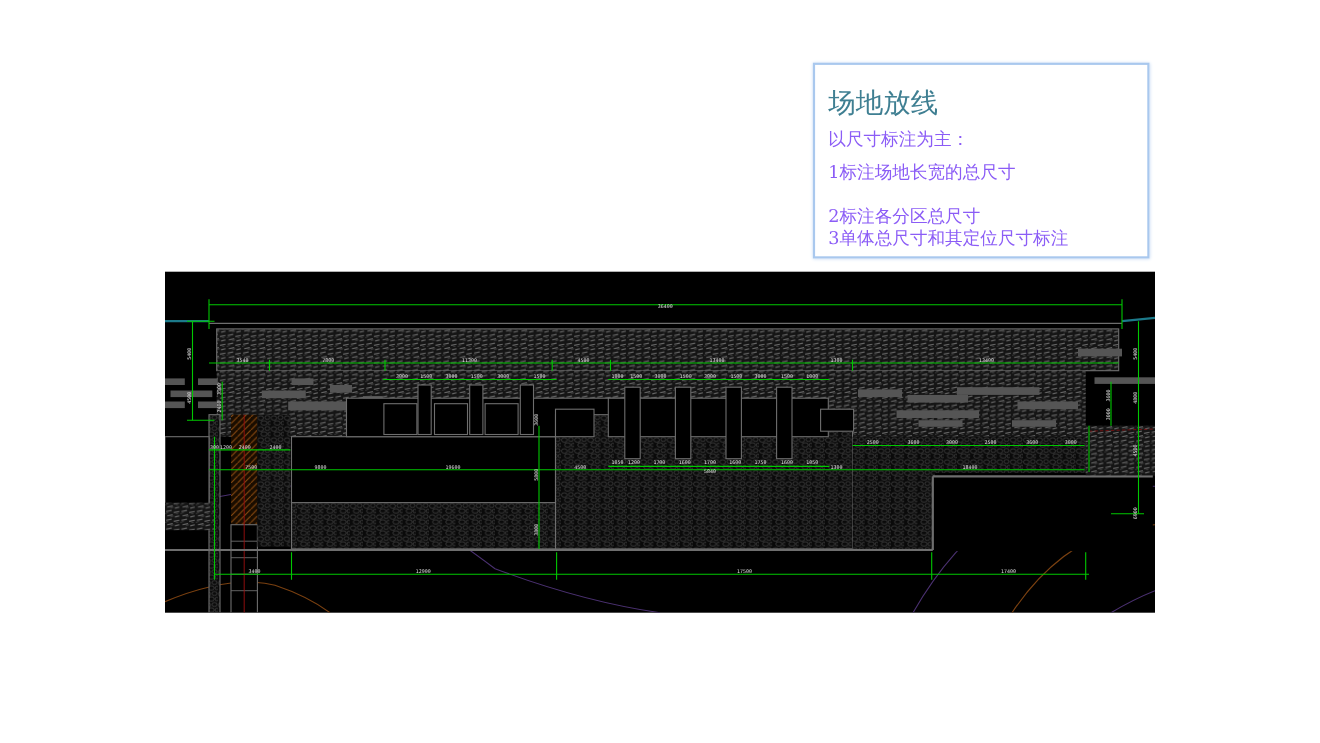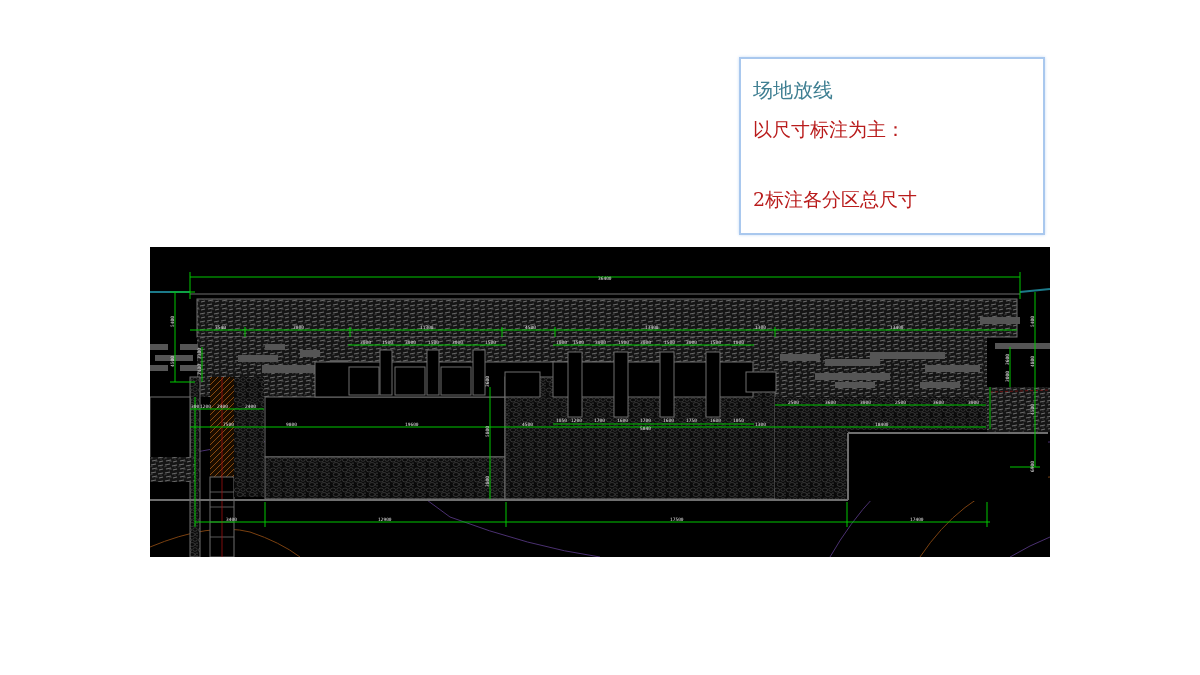--- a/index.html
+++ b/index.html
@@ -1,30 +1,32 @@
 <!DOCTYPE html>
 <html><head>
 <meta charset="utf-8">
 <style>
   html,body{margin:0;padding:0;background:#ffffff;}
   body{width:1200px;height:675px;position:relative;overflow:hidden;font-family:"DejaVu Serif","Liberation Serif",serif;}
   .note{position:absolute;left:739px;top:57px;width:306px;height:178px;border:2px solid #a9c8ee;box-shadow:0 0 3px #c9dcf5;background:#fff;box-sizing:border-box;}
-  .note-title{position:absolute;left:12px;top:18px;font-size:20px;color:#3f7f92;}
-  .note-line{position:absolute;left:12px;font-size:19px;color:#b91c1c;}
+  .note-title{position:absolute;left:12px;top:18px;font-size:25px;color:#3f7f92;}
+  .note-line{position:absolute;left:12px;font-size:16px;color:#8b5cf6;}
   .cad{position:absolute;left:150px;top:247px;width:900px;height:310px;background:#000;overflow:hidden;}
   .cad svg{position:absolute;left:0;top:0;}
   .dim{font-family:"DejaVu Sans Mono","Liberation Mono",monospace;font-size:4.5px;fill:#e0e0e0;}
 </style>
 </head>
 <body>
 
 <div class="note">
   <div class="note-title">场地放线</div>
   <div class="note-line" style="top:58px">以尺寸标注为主：</div>
+  <div class="note-line" style="top:88px">1标注场地长宽的总尺寸</div>
   <div class="note-line" style="top:128px">2标注各分区总尺寸</div>
+  <div class="note-line" style="top:148px">3单体总尺寸和其定位尺寸标注</div>
 </div>
 
 <div class="cad">
 <svg width="900" height="310" viewBox="0 0 900 310" xmlns="http://www.w3.org/2000/svg">
   <defs>
     <pattern id="stone" width="14" height="8" patternUnits="userSpaceOnUse">
       <rect width="14" height="8" fill="#151515"></rect>
       <path d="M1 2 L6 1 M8 3 L13 2 M2 6 L7 5 M9 7 L13 6" stroke="#6a6a6a" stroke-width="1.1"></path>
       <path d="M0 4 L3 3 M5 7 L8 6 M10 4 L12 4" stroke="#4a4a4a" stroke-width="0.6"></path>
     </pattern>

